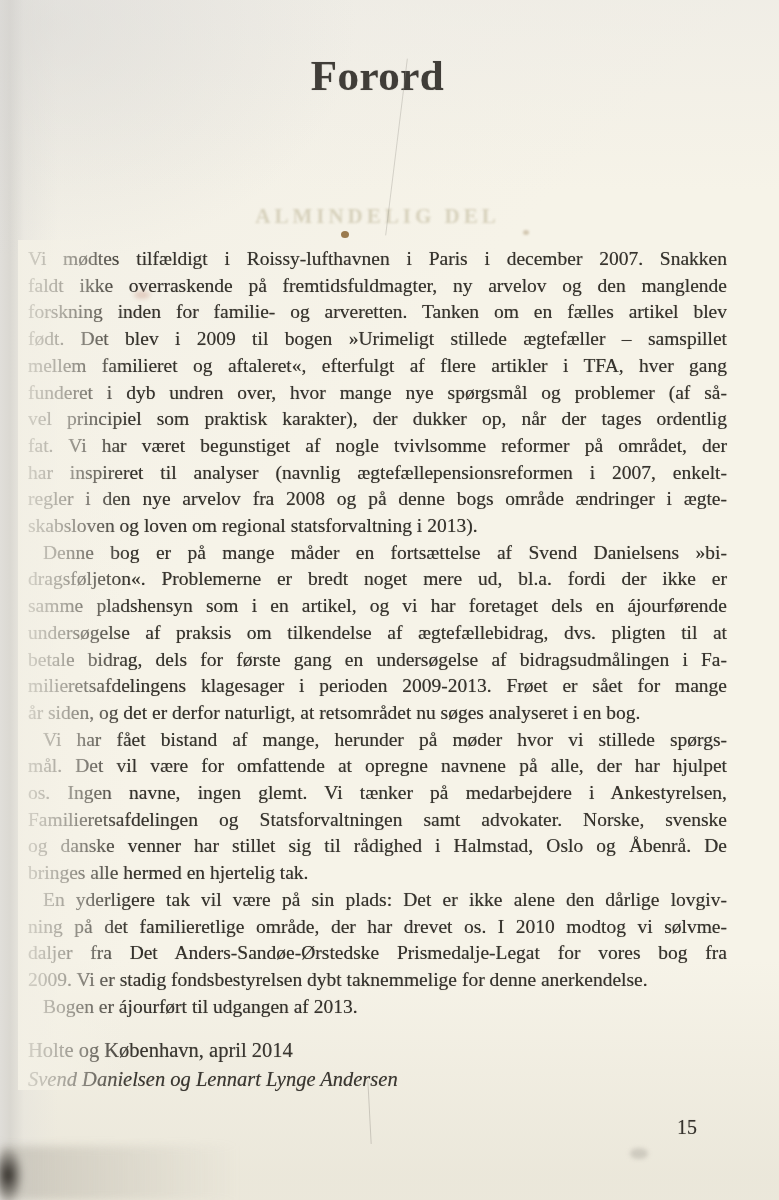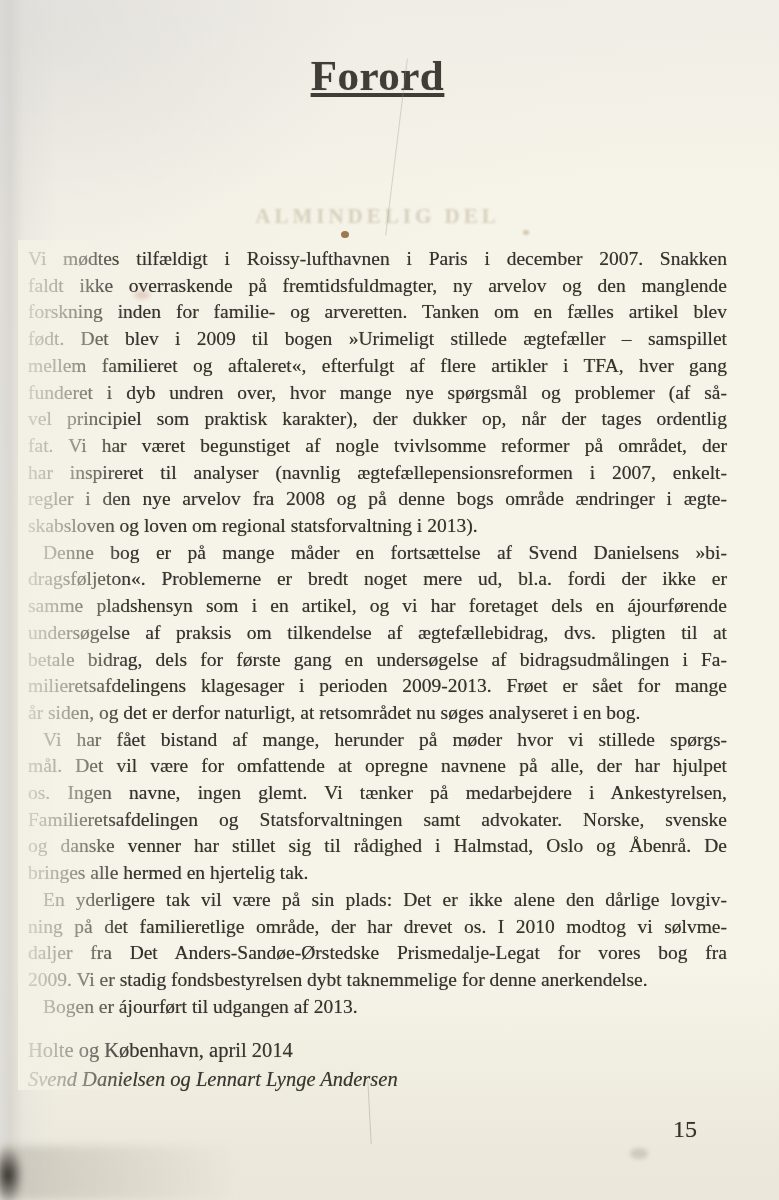--- a/index.html
+++ b/index.html
@@ -31,21 +31,20 @@
     background: radial-gradient(closest-side, rgba(33,29,24,0.95), rgba(33,29,24,0) 78%);
     filter: blur(3px);
   }
 
   .page-title {
     position: absolute; left: 28px; top: 22px; width: 699px;
     text-align: center;
     font-size: 43px; letter-spacing: 0.5px;
     color: #403d38;
     text-shadow: 0 0 1px rgba(64,61,56,0.4);
-    text-decoration: underline;
   }
 
   
   .ghost-heading {
     position: absolute; left: 28px; top: 204px; width: 699px;
     text-align: center;
     font-size: 21px; font-weight: bold; letter-spacing: 4px;
     color: rgba(186,178,146,0.5);
     filter: blur(1.3px);
   }
@@ -64,21 +63,21 @@
     position: absolute; left: 28px; top: 1036px; width: 650px;
     font-size: 20.5px; line-height: 28.5px;
     color: #3a3731;
     text-shadow: 0 0 0.7px rgba(58,55,49,0.55);
   }
   .sig-authors { font-style: italic; }
 
   .page-number {
     position: absolute; left: 28px; top: 1116px; width: 669px;
     text-align: right;
-    font-size: 24px; color: #35322c;
+    font-size: 20px; color: #35322c;
     text-shadow: 0 0 0.7px rgba(53,50,44,0.5);
   }
 
   
   .gutter-fade {
     left: 18px; top: 240px; width: 112px; height: 850px;
     background: linear-gradient(to right,
       rgba(244,241,230,0.88) 0%,
       rgba(244,241,230,0.62) 40%,
       rgba(244,241,230,0.3) 70%,

